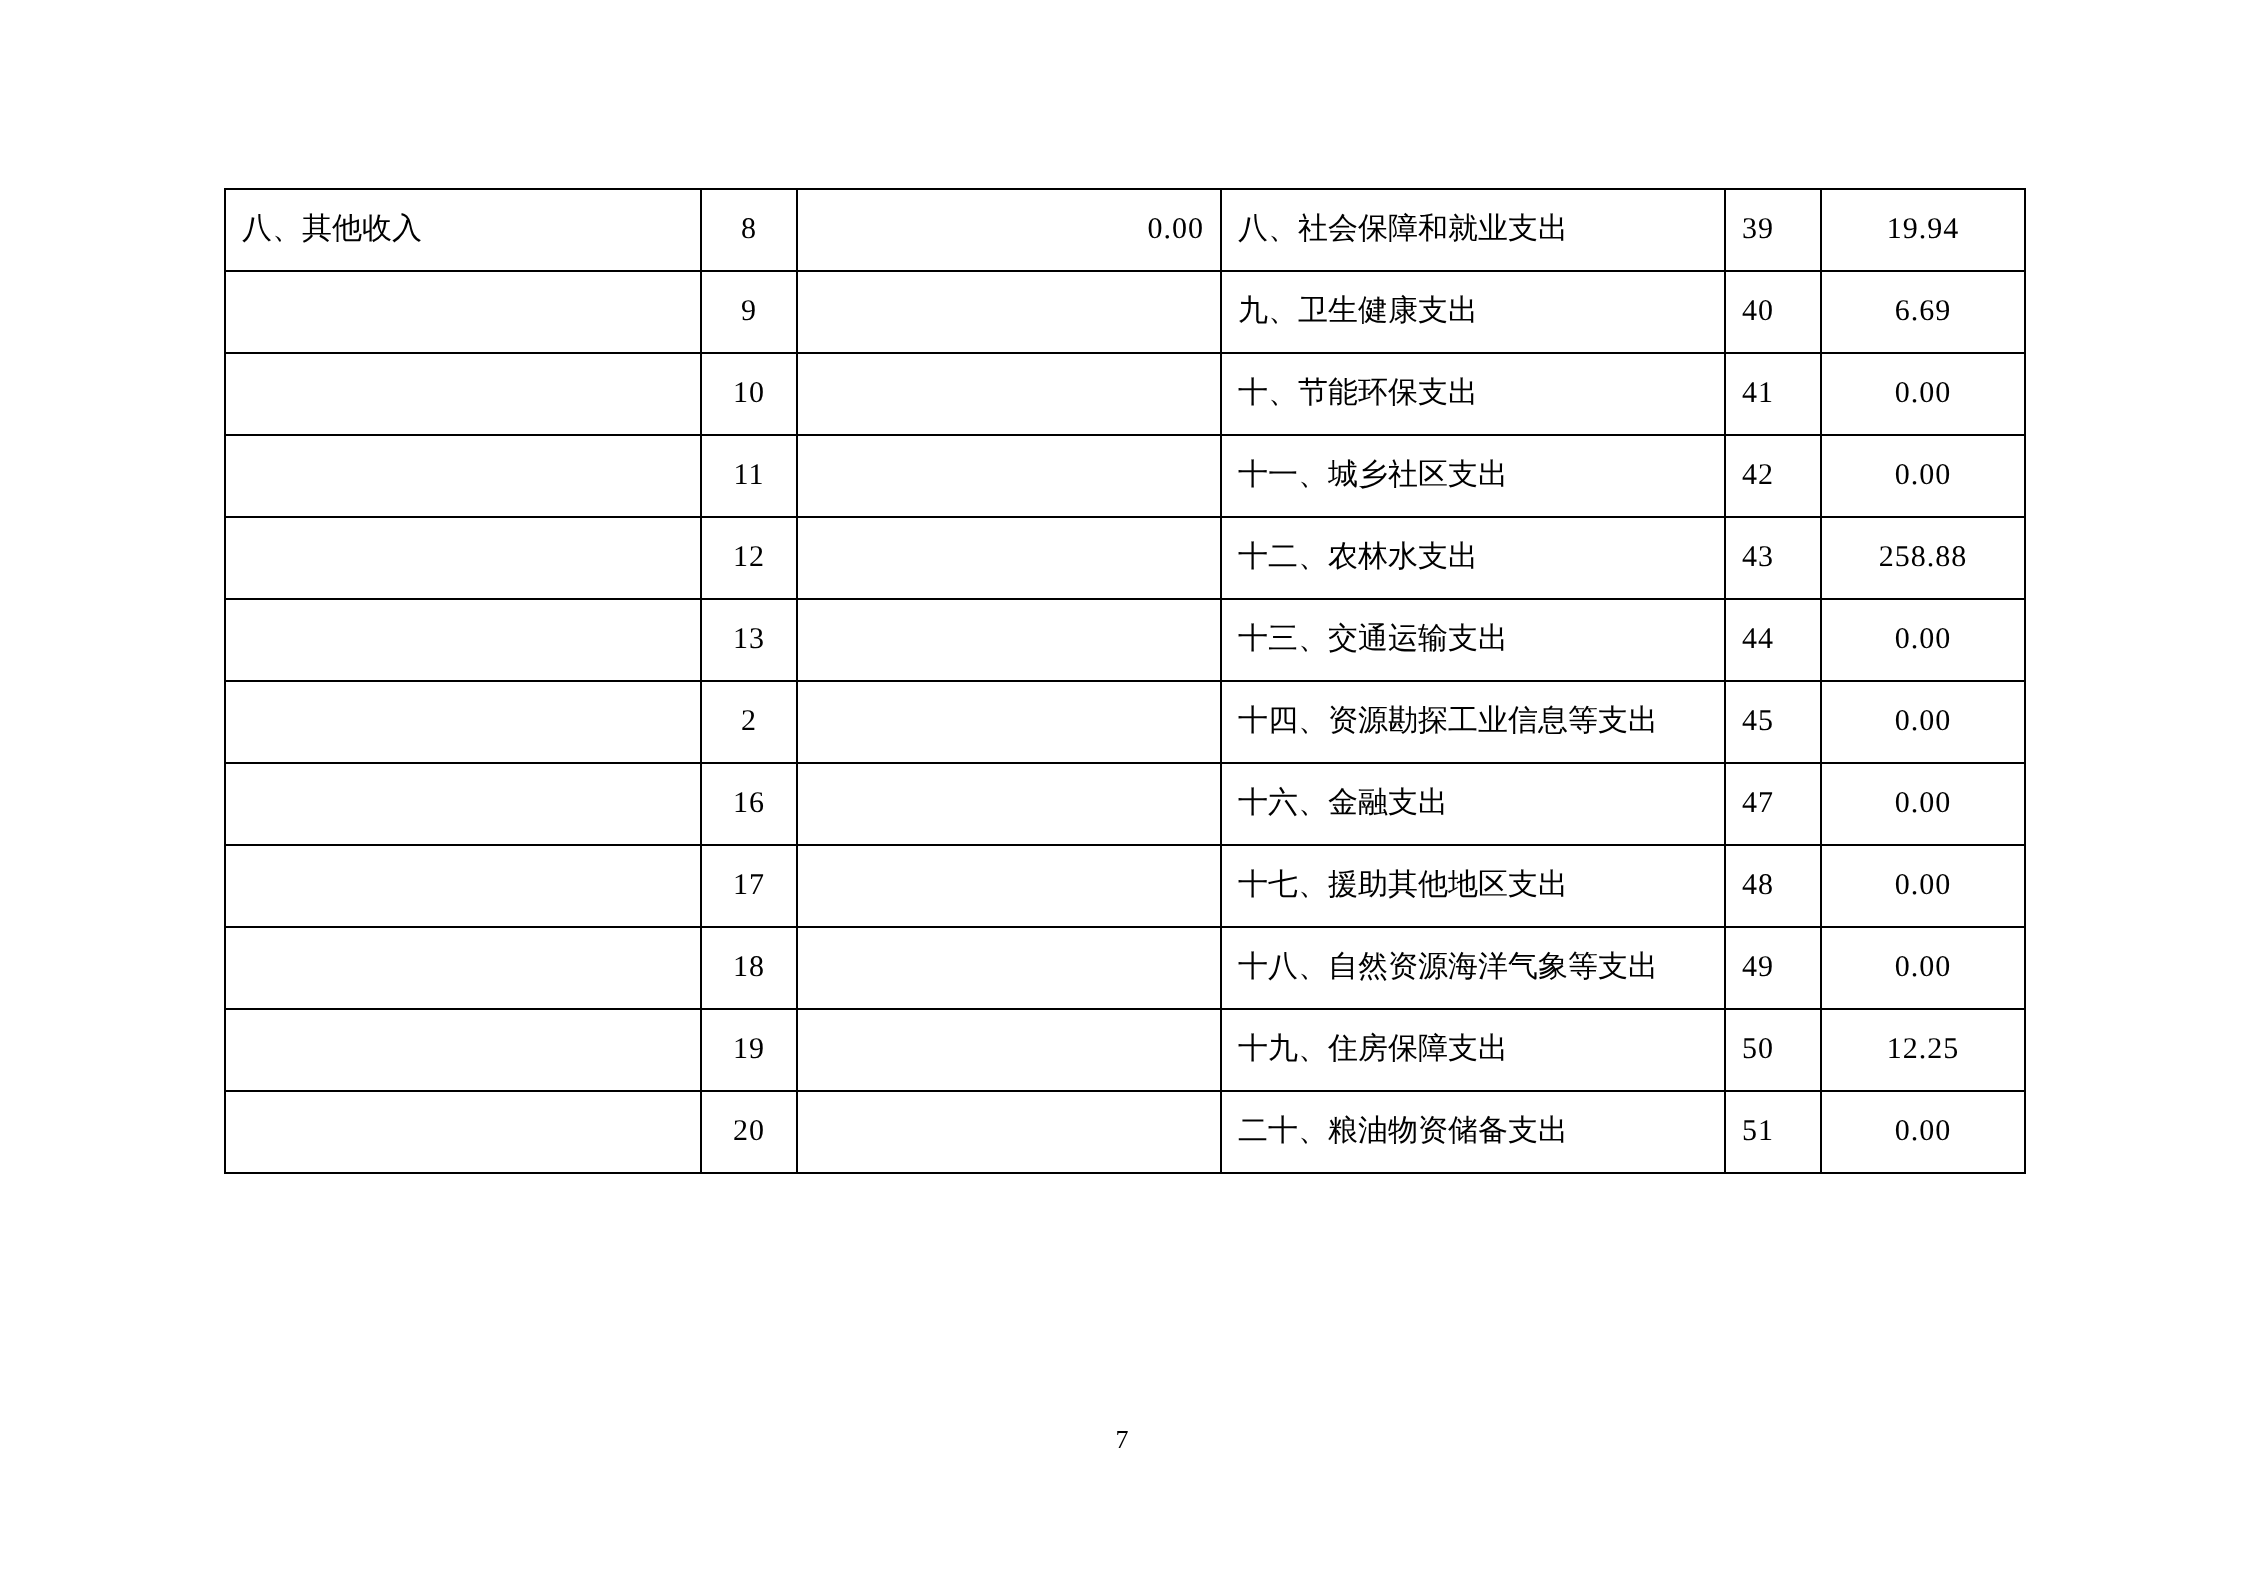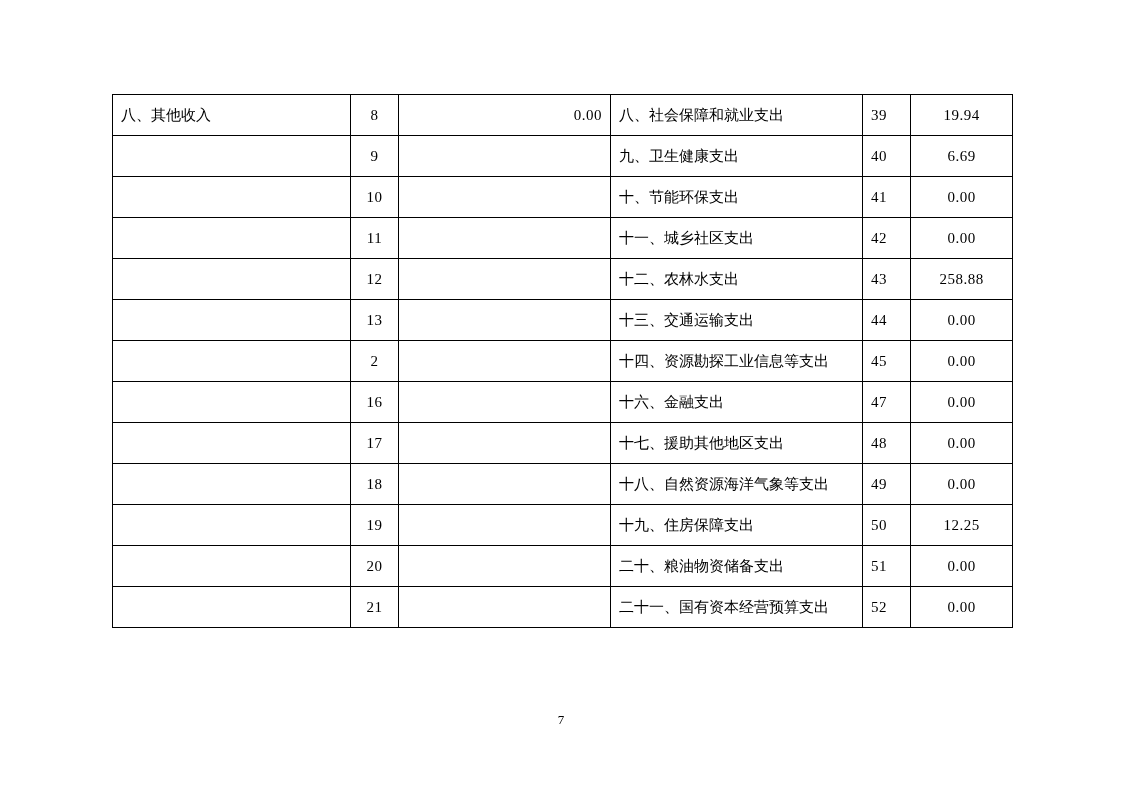--- a/index.html
+++ b/index.html
@@ -157,26 +157,18 @@
         <td class="col-right-val num">12.25</td>
       </tr>
       <tr>
         <td class="col-left-name"></td>
         <td class="col-left-code num">20</td>
         <td class="col-left-val num"></td>
         <td class="col-right-name">二十、粮油物资储备支出</td>
         <td class="col-right-code num">51</td>
         <td class="col-right-val num">0.00</td>
       </tr>
-      <tr>
-        <td class="col-left-name"></td>
-        <td class="col-left-code num">21</td>
-        <td class="col-left-val num"></td>
-        <td class="col-right-name">二十一、国有资本经营预算支出</td>
-        <td class="col-right-code num">52</td>
-        <td class="col-right-val num">0.00</td>
-      </tr>
     </tbody>
   </table>
 
   <div class="page-number">7</div>
 
 </div>
 
 </body></html>

